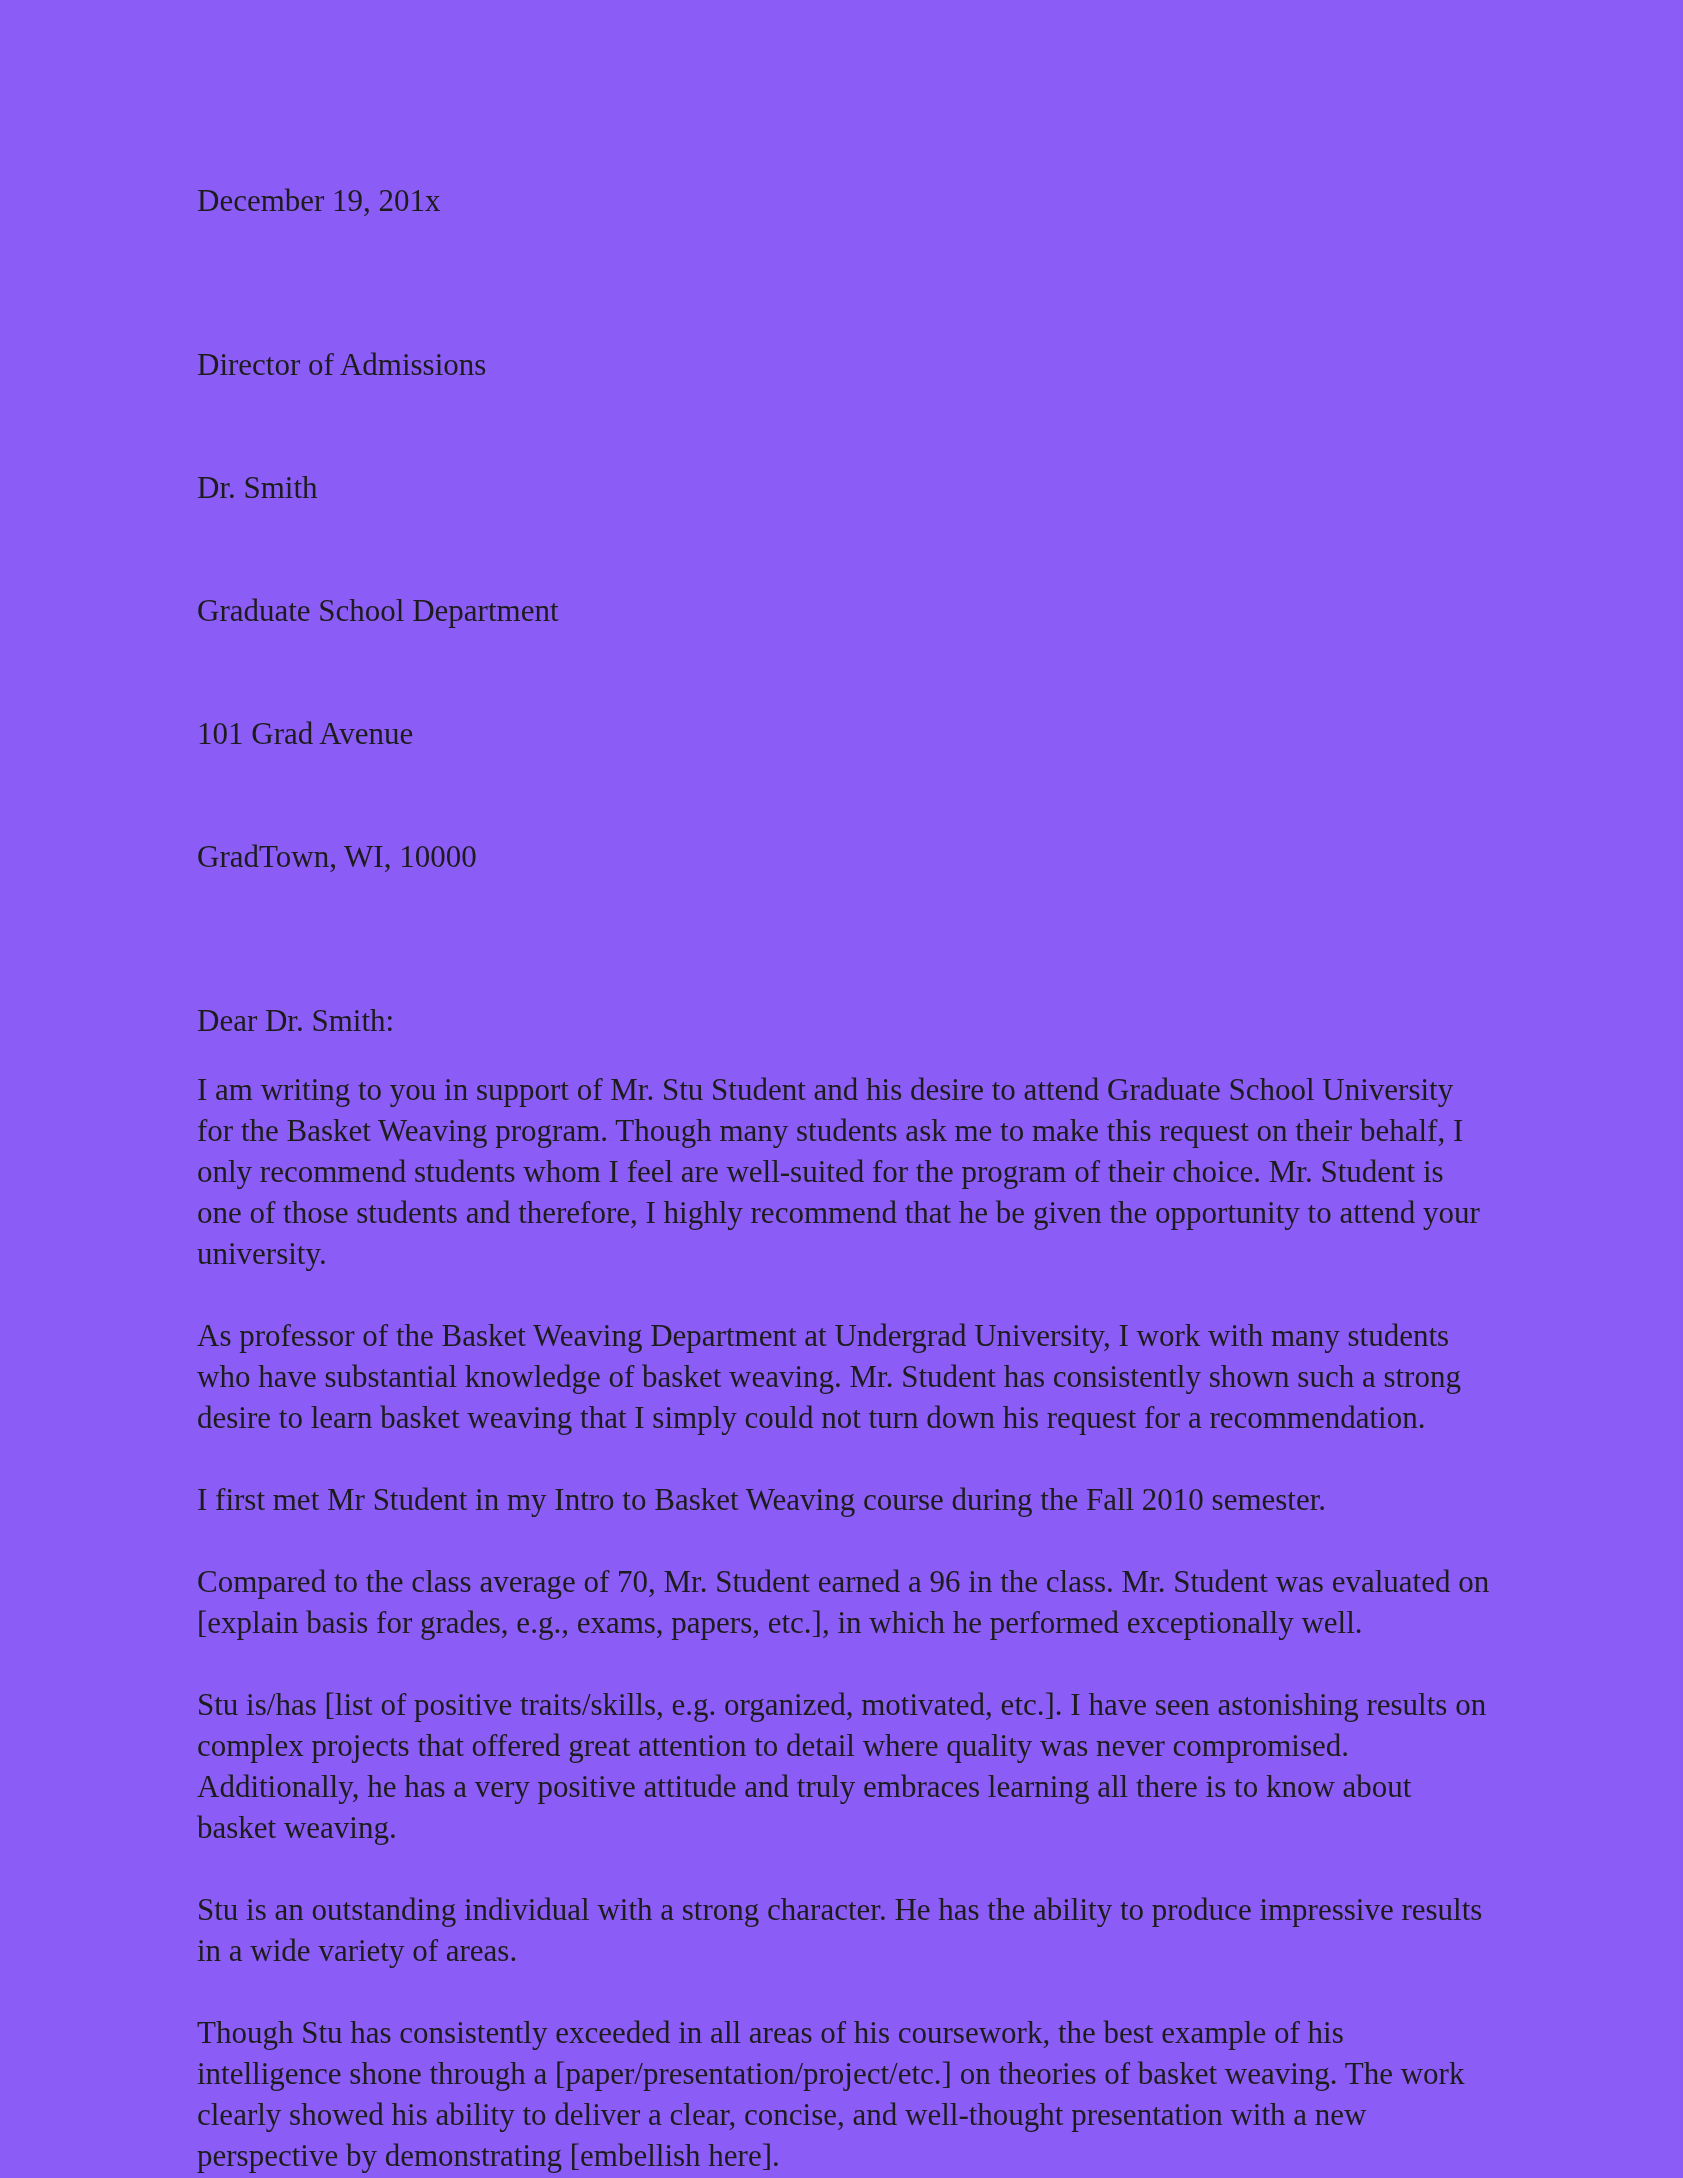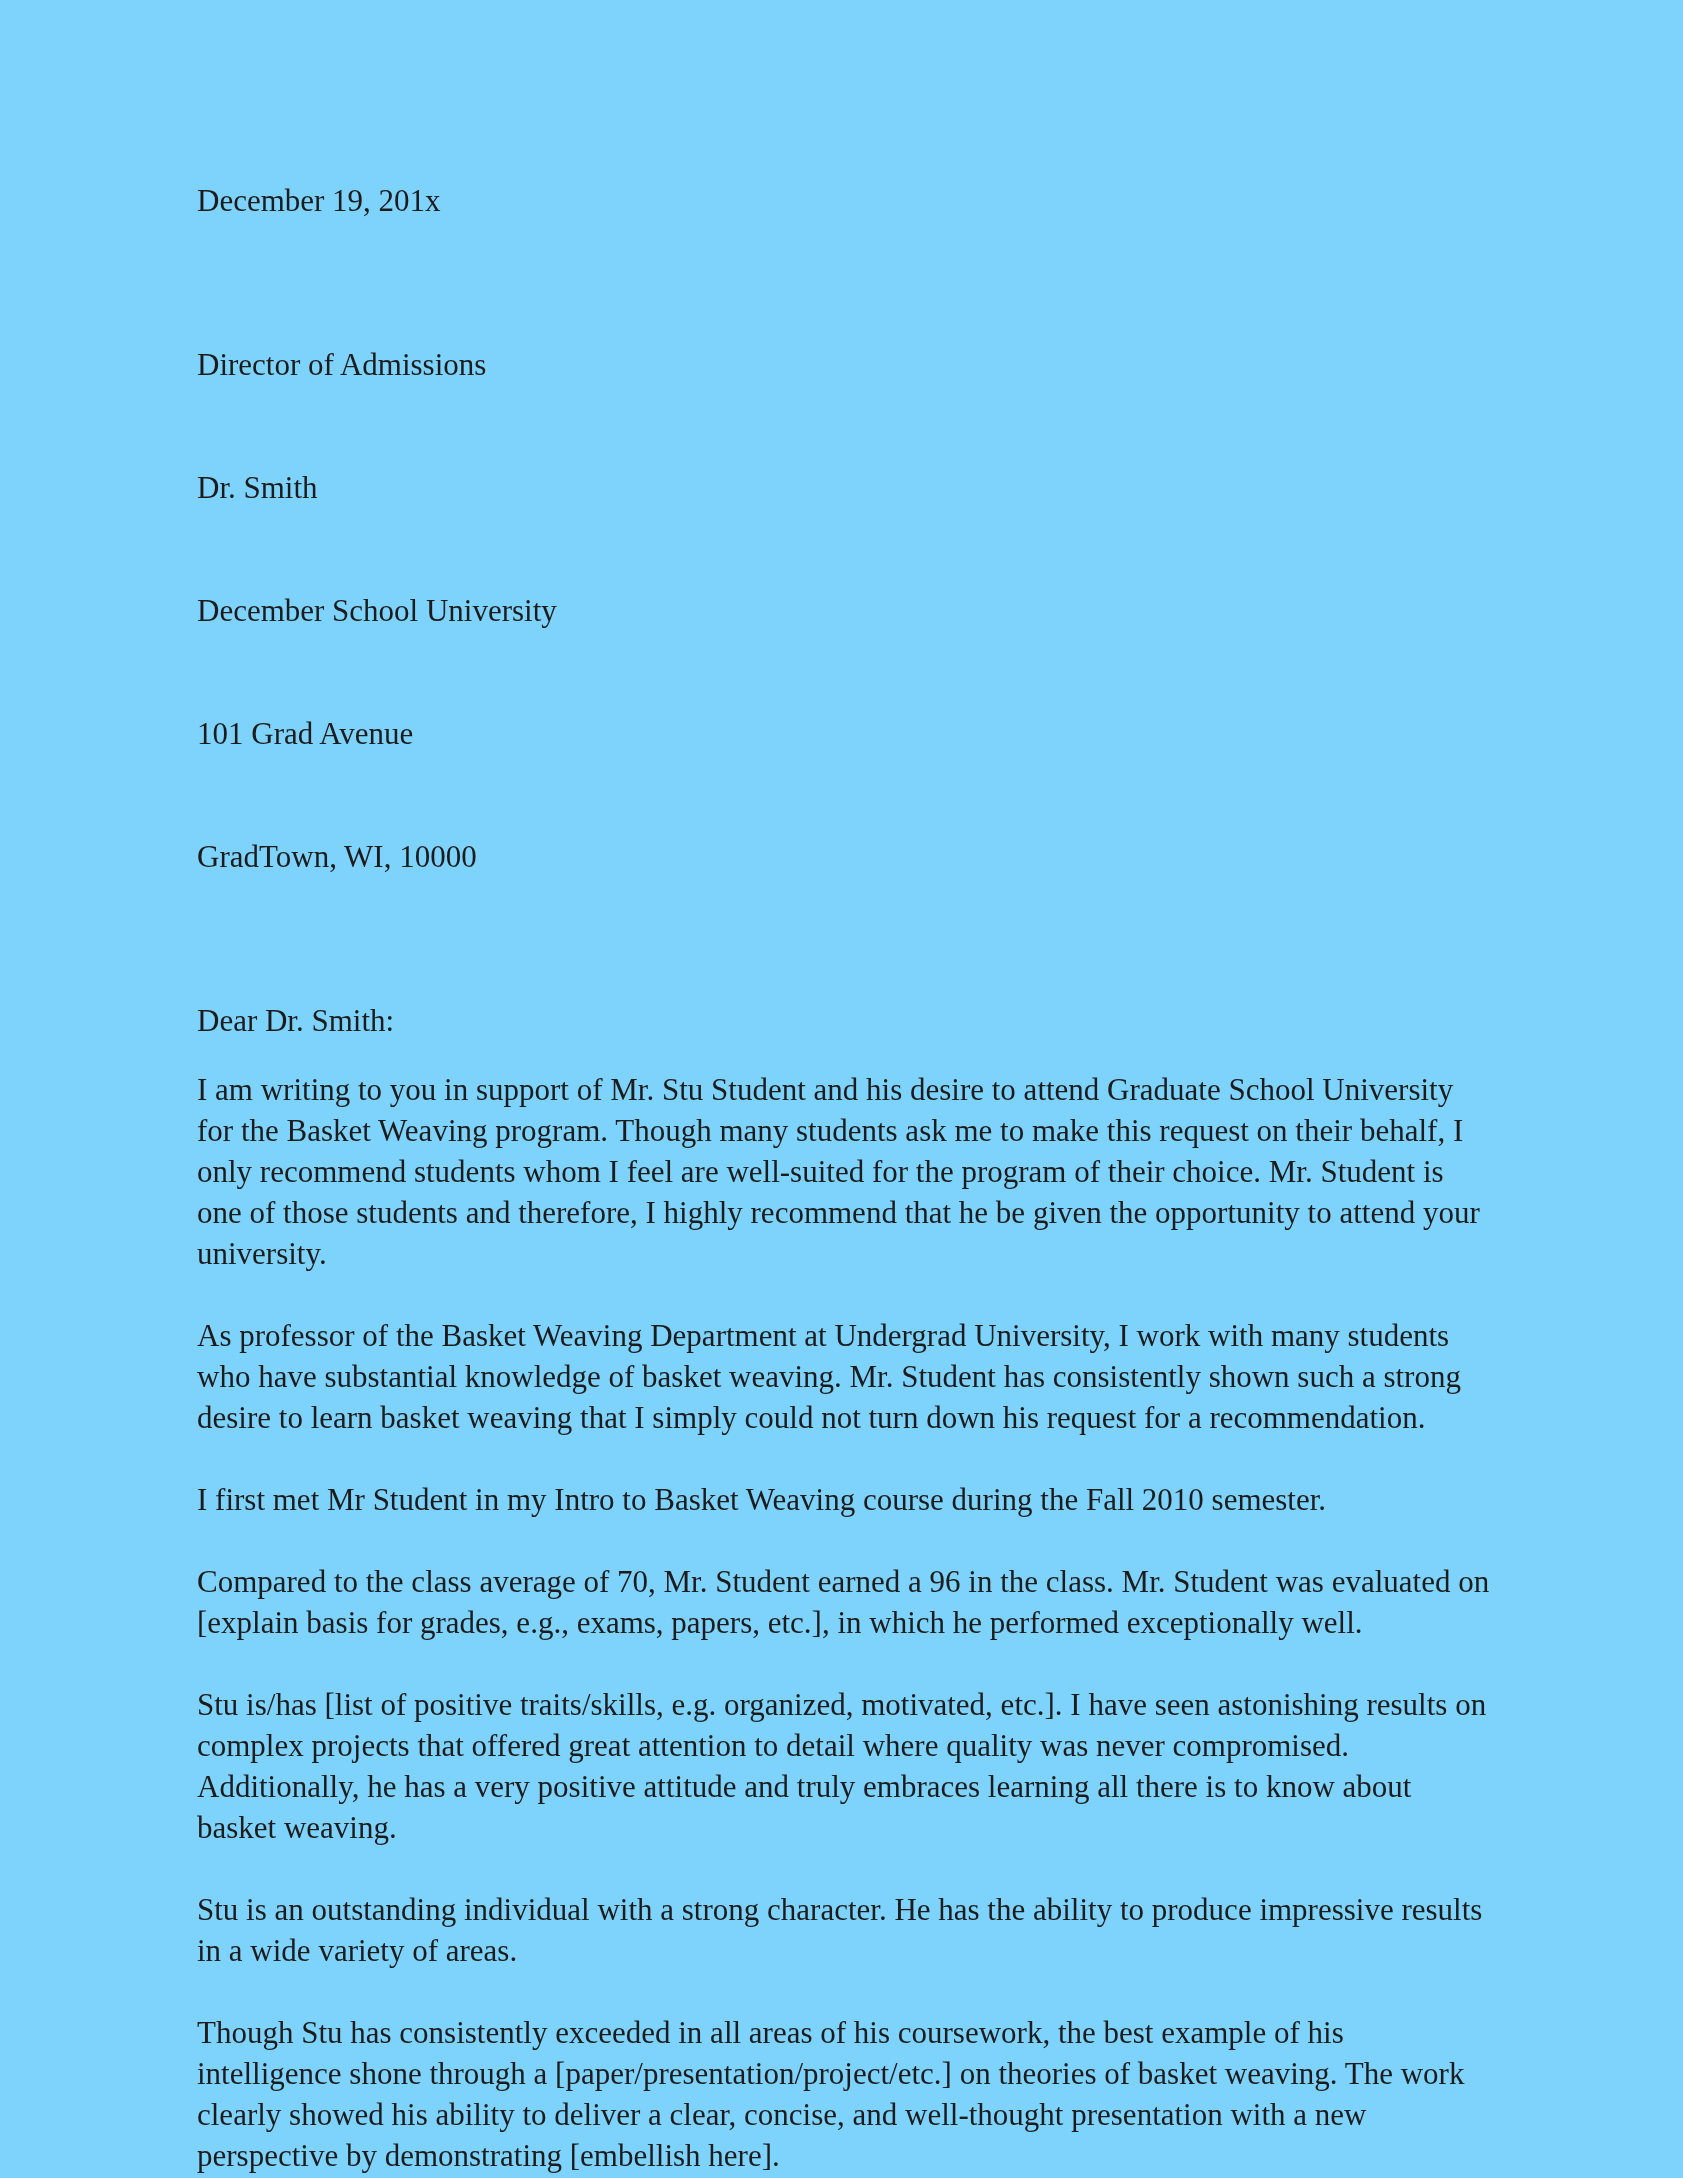--- a/index.html
+++ b/index.html
@@ -5,21 +5,21 @@
   html, body {
     margin: 0;
     padding: 0;
     background: #ffffff;
   }
 
   .page {
     position: relative;
     width: 1683px;
     height: 2178px;
-    background: #7dd3fc;
+    background: #8b5cf6;
     overflow: hidden;
     box-sizing: border-box;
   }
 
   .letter {
     position: absolute;
     left: 197px;
     top: 180px;
     width: 1297px;
   }
@@ -51,21 +51,21 @@
 <body>
 
 <div class="page">
   <div class="letter">
 
     <div class="block gap-date">December 19, 201x</div>
 
     <div class="block gap-address">
       <span class="addr-line">Director of Admissions</span>
       <span class="addr-line">Dr. Smith</span>
-      <span class="addr-line">December School University</span>
+      <span class="addr-line">Graduate School Department</span>
       <span class="addr-line">101 Grad Avenue</span>
       <span class="addr-line">GradTown, WI, 10000</span>
     </div>
 
     <div class="block gap-salute">Dear Dr. Smith:</div>
 
     <div class="block gap-para">I am writing to you in support of Mr. Stu Student and his desire to attend Graduate School University for the Basket Weaving program. Though many students ask me to make this request on their behalf, I only recommend students whom I feel are well-suited for the program of their choice. Mr. Student is one of those students and therefore, I highly recommend that he be given the opportunity to attend your university.</div>
 
     <div class="block gap-para">As professor of the Basket Weaving Department at Undergrad University, I work with many students who have substantial knowledge of basket weaving. Mr. Student has consistently shown such a strong desire to learn basket weaving that I simply could not turn down his request for a recommendation.</div>
 

